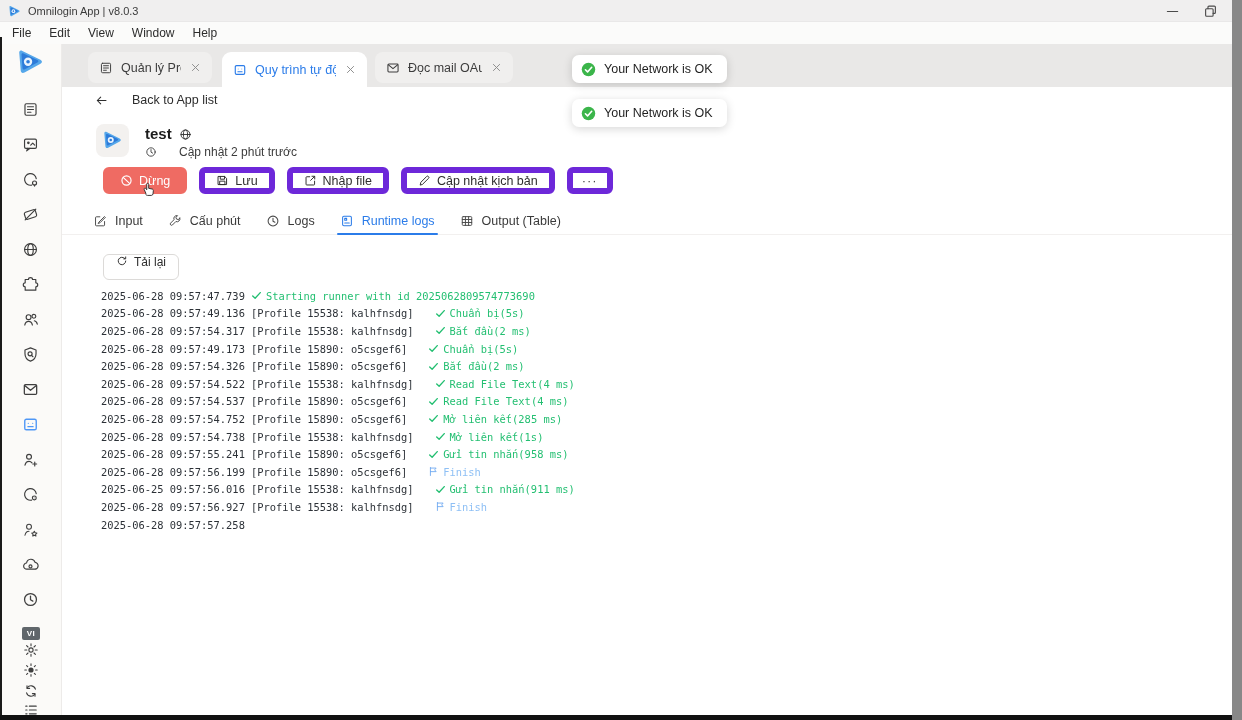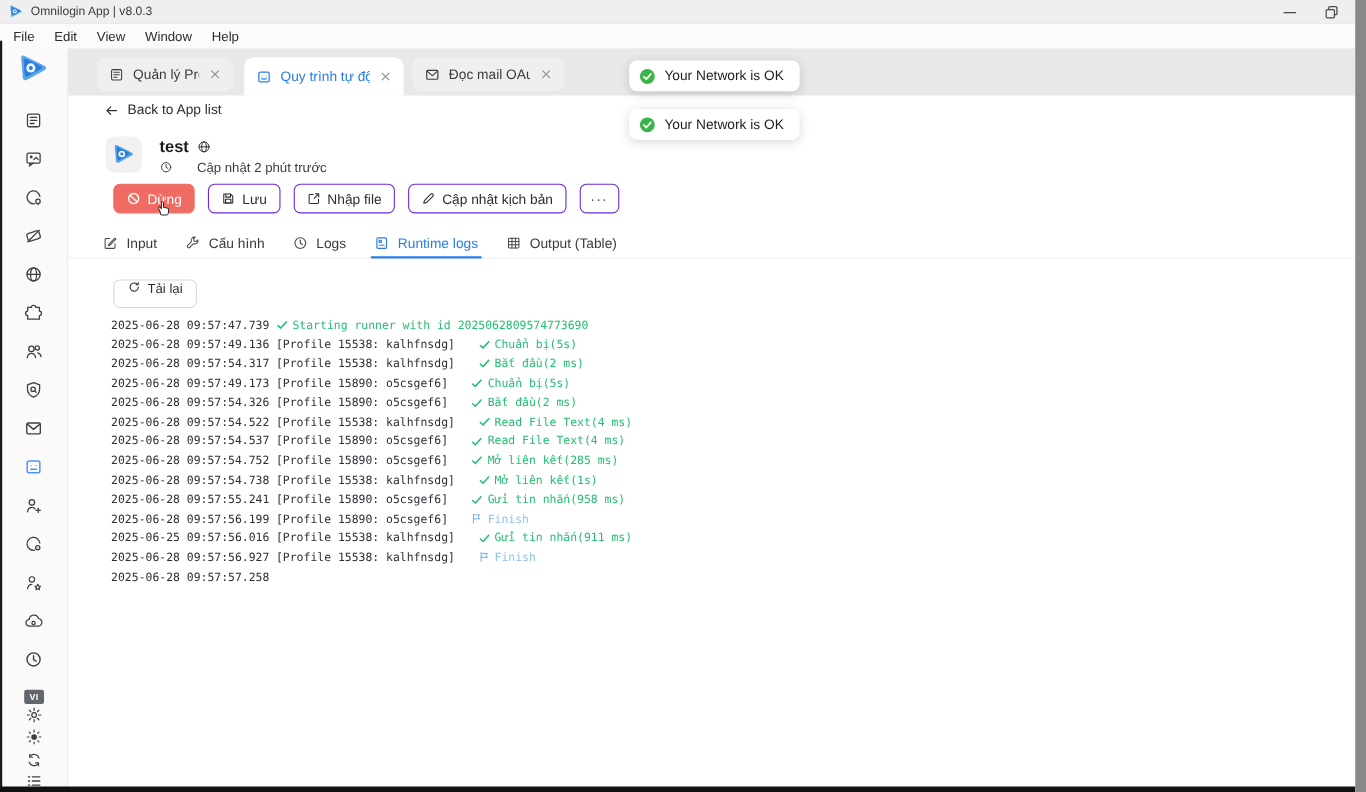--- a/index.html
+++ b/index.html
@@ -48,36 +48,36 @@
   .tab-close{width:11px;height:11px;margin-left:9px;color:#8b8b8b;flex:none;}
 
   
   .toast{position:absolute;left:572px;height:28px;background:#fff;border-radius:7px;
     box-shadow:0 2px 10px rgba(0,0,0,.16);display:flex;align-items:center;gap:8px;
     padding:0 14px 0 9px;font-size:12.5px;color:#1f1f1f;z-index:60;}
   .toast-ic{width:15px;height:15px;flex:none;}
 
   
   .content{position:absolute;left:62px;top:87px;right:0;bottom:5px;background:#fff;}
-  .back-link{position:absolute;left:33px;top:6px;display:flex;align-items:center;gap:8px;
+  .back-link{position:absolute;left:33px;top:6px;display:flex;align-items:center;gap:24px;
     font-size:12.5px;color:#2d2d2d;cursor:pointer;}
   .back-ic{width:13px;height:13px;color:#2d2d2d;}
   .app-icon-tile{position:absolute;left:34px;top:37px;width:33px;height:33px;border-radius:8px;
     background:#f3f1ef;display:flex;align-items:center;justify-content:center;}
   .app-logo{width:21px;height:21px;}
   .app-name-row{position:absolute;left:83px;top:38px;display:flex;align-items:center;gap:7px;}
   .app-name{font-size:15px;font-weight:bold;color:#1c1c1c;}
   .globe-sm{width:13px;height:13px;color:#2d2d2d;}
   .updated-row{position:absolute;left:83px;top:58px;display:flex;align-items:center;gap:22px;
     font-size:12px;color:#3c3c3c;}
   .clock-sm{width:12px;height:12px;color:#3c3c3c;}
 
   .actions-row{position:absolute;left:41px;top:80px;display:flex;gap:12px;}
   .btn{height:27px;display:flex;align-items:center;gap:6px;padding:0 11px;border-radius:6px;
-    border:1px solid #6d28d9;background:#fff;font-size:12.5px;color:#2e2e2e;cursor:pointer;
+    border:6px solid #6d28d9;background:#fff;font-size:12.5px;color:#2e2e2e;cursor:pointer;
     font-family:inherit;}
   .b-ic{width:13px;height:13px;flex:none;}
   .btn-stop{background:var(--stop_red);border-color:var(--stop_red);color:#fff;}
   .btn-more{padding:0 9px;font-size:13px;letter-spacing:1px;color:#444;}
 
   .subtabs{position:absolute;left:0;top:120px;right:0;height:28px;display:flex;align-items:flex-start;
     padding-left:31px;gap:25px;border-bottom:1px solid #f2f0ef;}
   .subtab{display:flex;align-items:center;gap:8px;font-size:12.5px;color:#3a3a3a;height:100%;
     position:relative;cursor:pointer;white-space:nowrap;}
   .st-ic{width:14px;height:14px;color:#4a4a4a;flex:none;}
@@ -378,21 +378,21 @@
           <span class="st-ic"><svg viewBox="0 0 16 16" width="100%" height="100%" fill="none" stroke="currentColor" stroke-width="1.1" stroke-linecap="round" stroke-linejoin="round">
               <path d="M13.2 8.6v3.9a1 1 0 0 1-1 1H3.9a1 1 0 0 1-1-1V4.2a1 1 0 0 1 1-1h3.9"></path>
               <path d="M7 9 13.1 2.9l1 1L8 10l-1.7.7z"></path>
             </svg></span>
           <span>Input</span>
         </div>
         <div class="subtab">
           <span class="st-ic"><svg viewBox="0 0 16 16" width="100%" height="100%" fill="none" stroke="currentColor" stroke-width="1.1" stroke-linecap="round" stroke-linejoin="round">
               <path d="M13.6 4.6a3.4 3.4 0 0 1-4.6 4L5 12.6a1.5 1.5 0 0 1-2.1-2.1L6.9 6.5a3.4 3.4 0 0 1 4-4.6L9.1 3.7l.6 2.1 2.1.6z"></path>
             </svg></span>
-          <span>Cấu hình</span>
+          <span>Cấu phút</span>
         </div>
         <div class="subtab">
           <span class="st-ic"><svg viewBox="0 0 16 16" width="100%" height="100%" fill="none" stroke="currentColor" stroke-width="1.2" stroke-linecap="round" stroke-linejoin="round">
               <circle cx="8" cy="8" r="5.6"></circle>
               <path d="M8 4.8v3.4l2.2 1.3"></path>
             </svg></span>
           <span>Logs</span>
         </div>
         <div class="subtab active">
           <span class="st-ic"><svg viewBox="0 0 16 16" width="100%" height="100%" fill="none" stroke="currentColor" stroke-width="1.2" stroke-linecap="round" stroke-linejoin="round">

